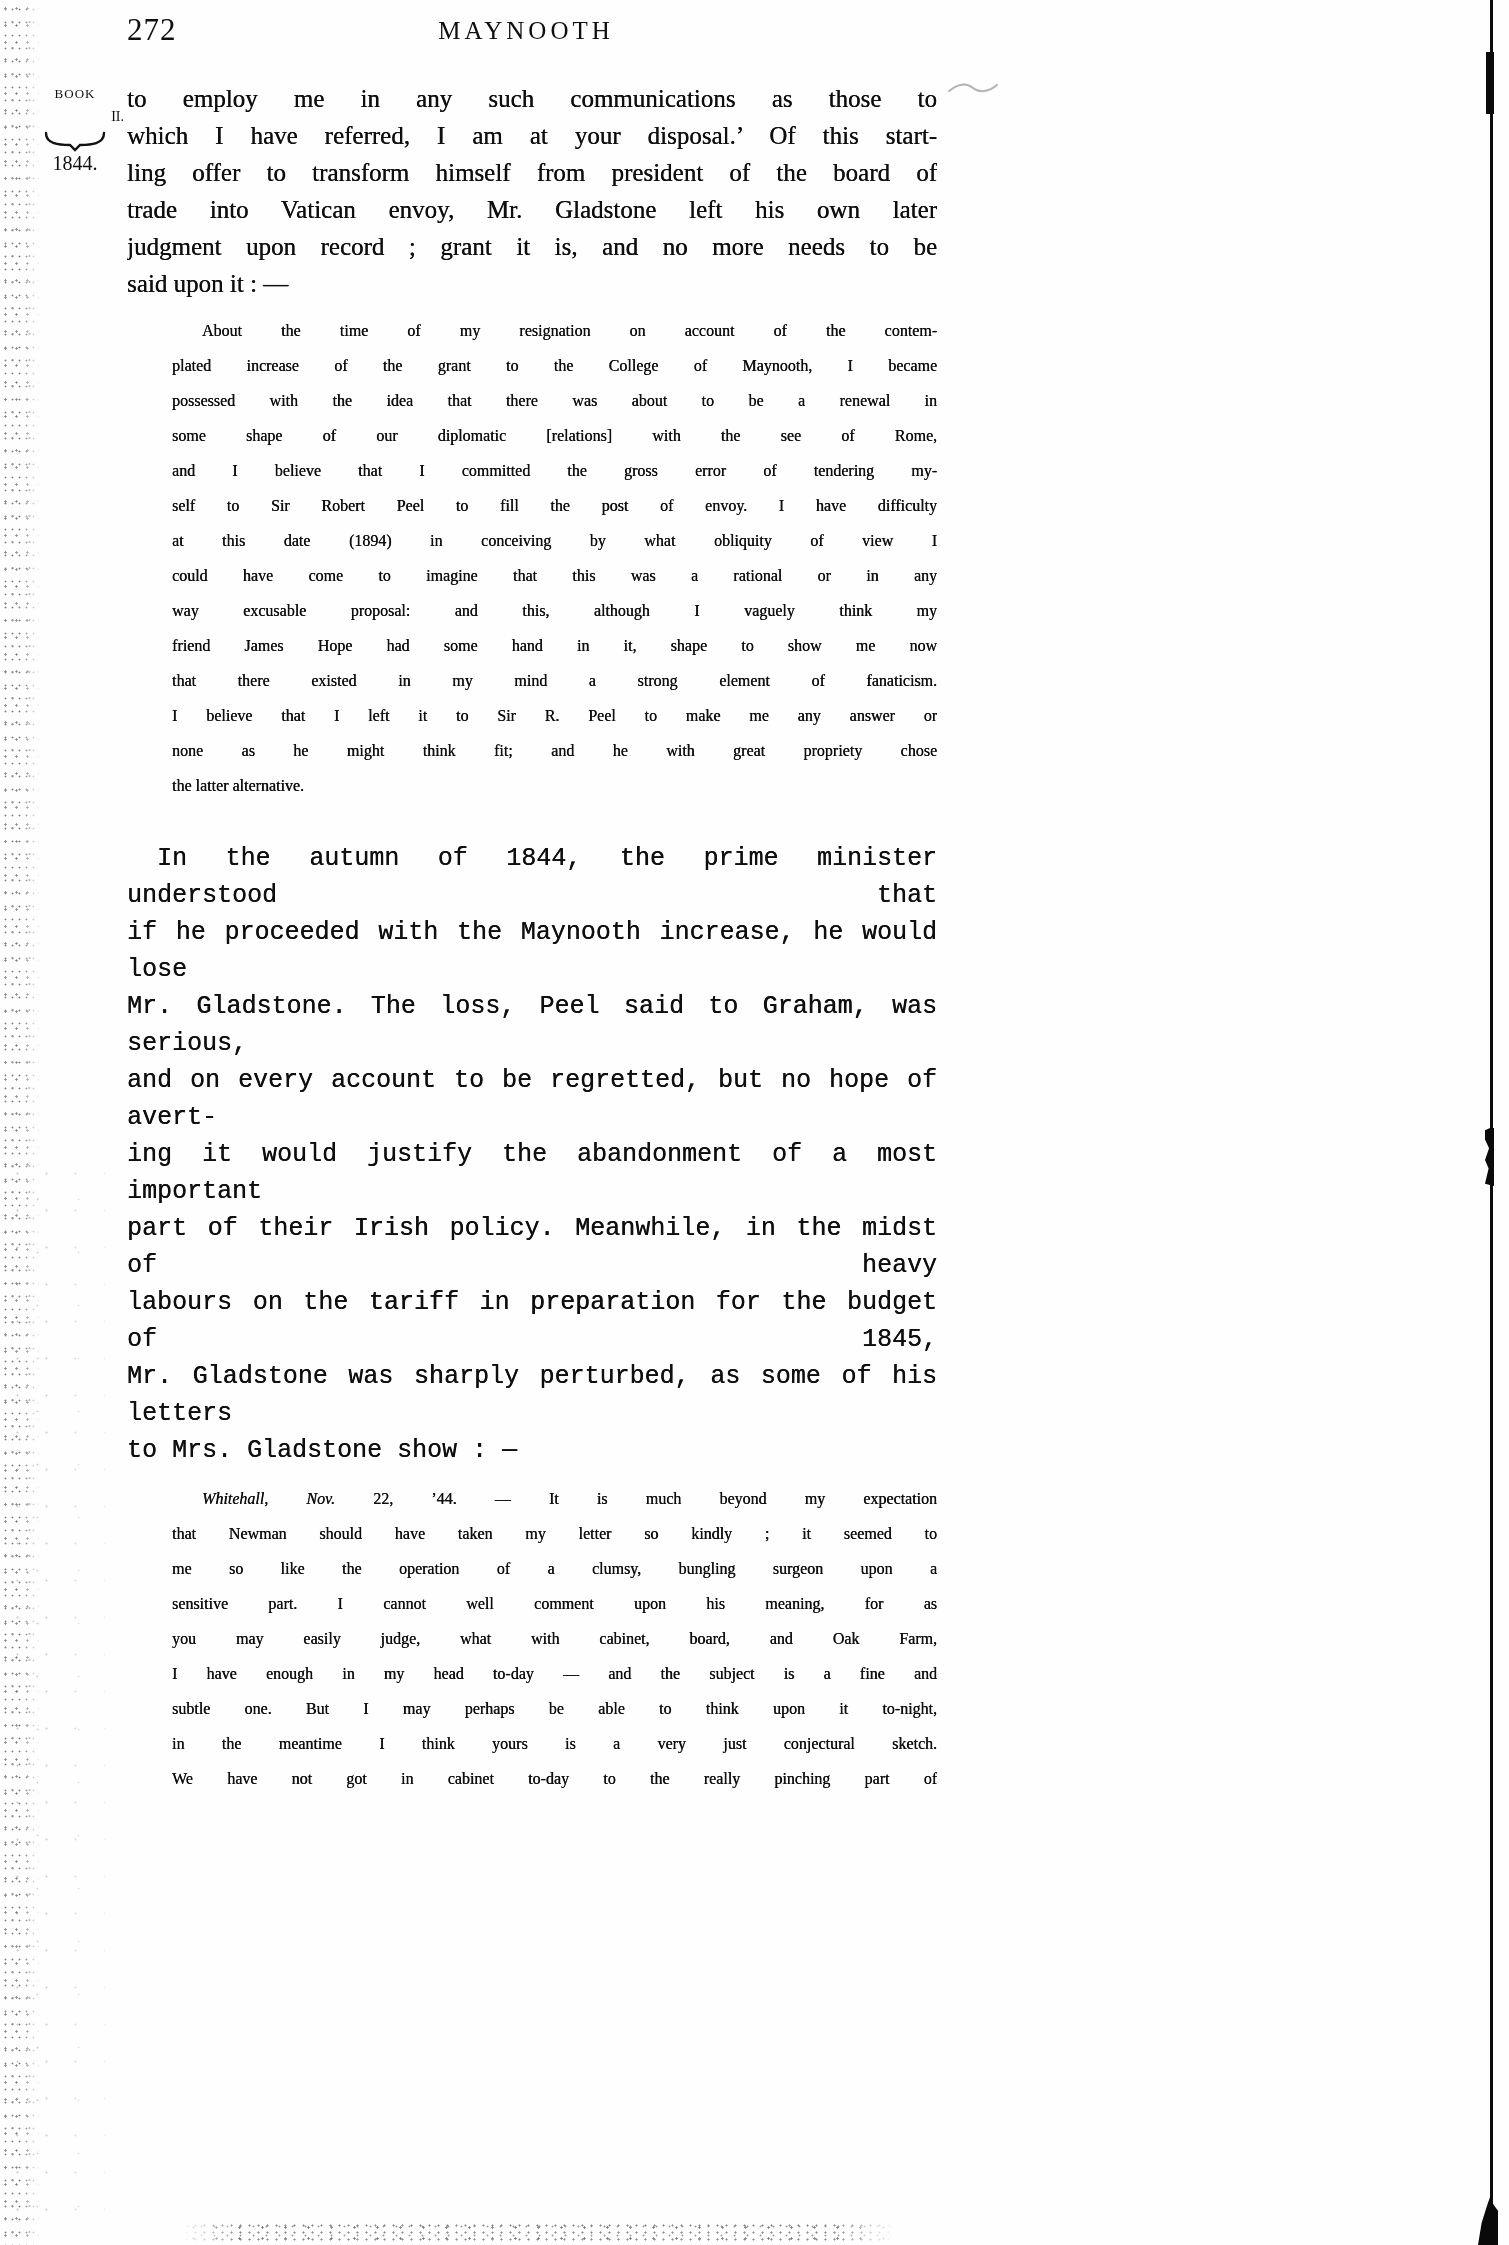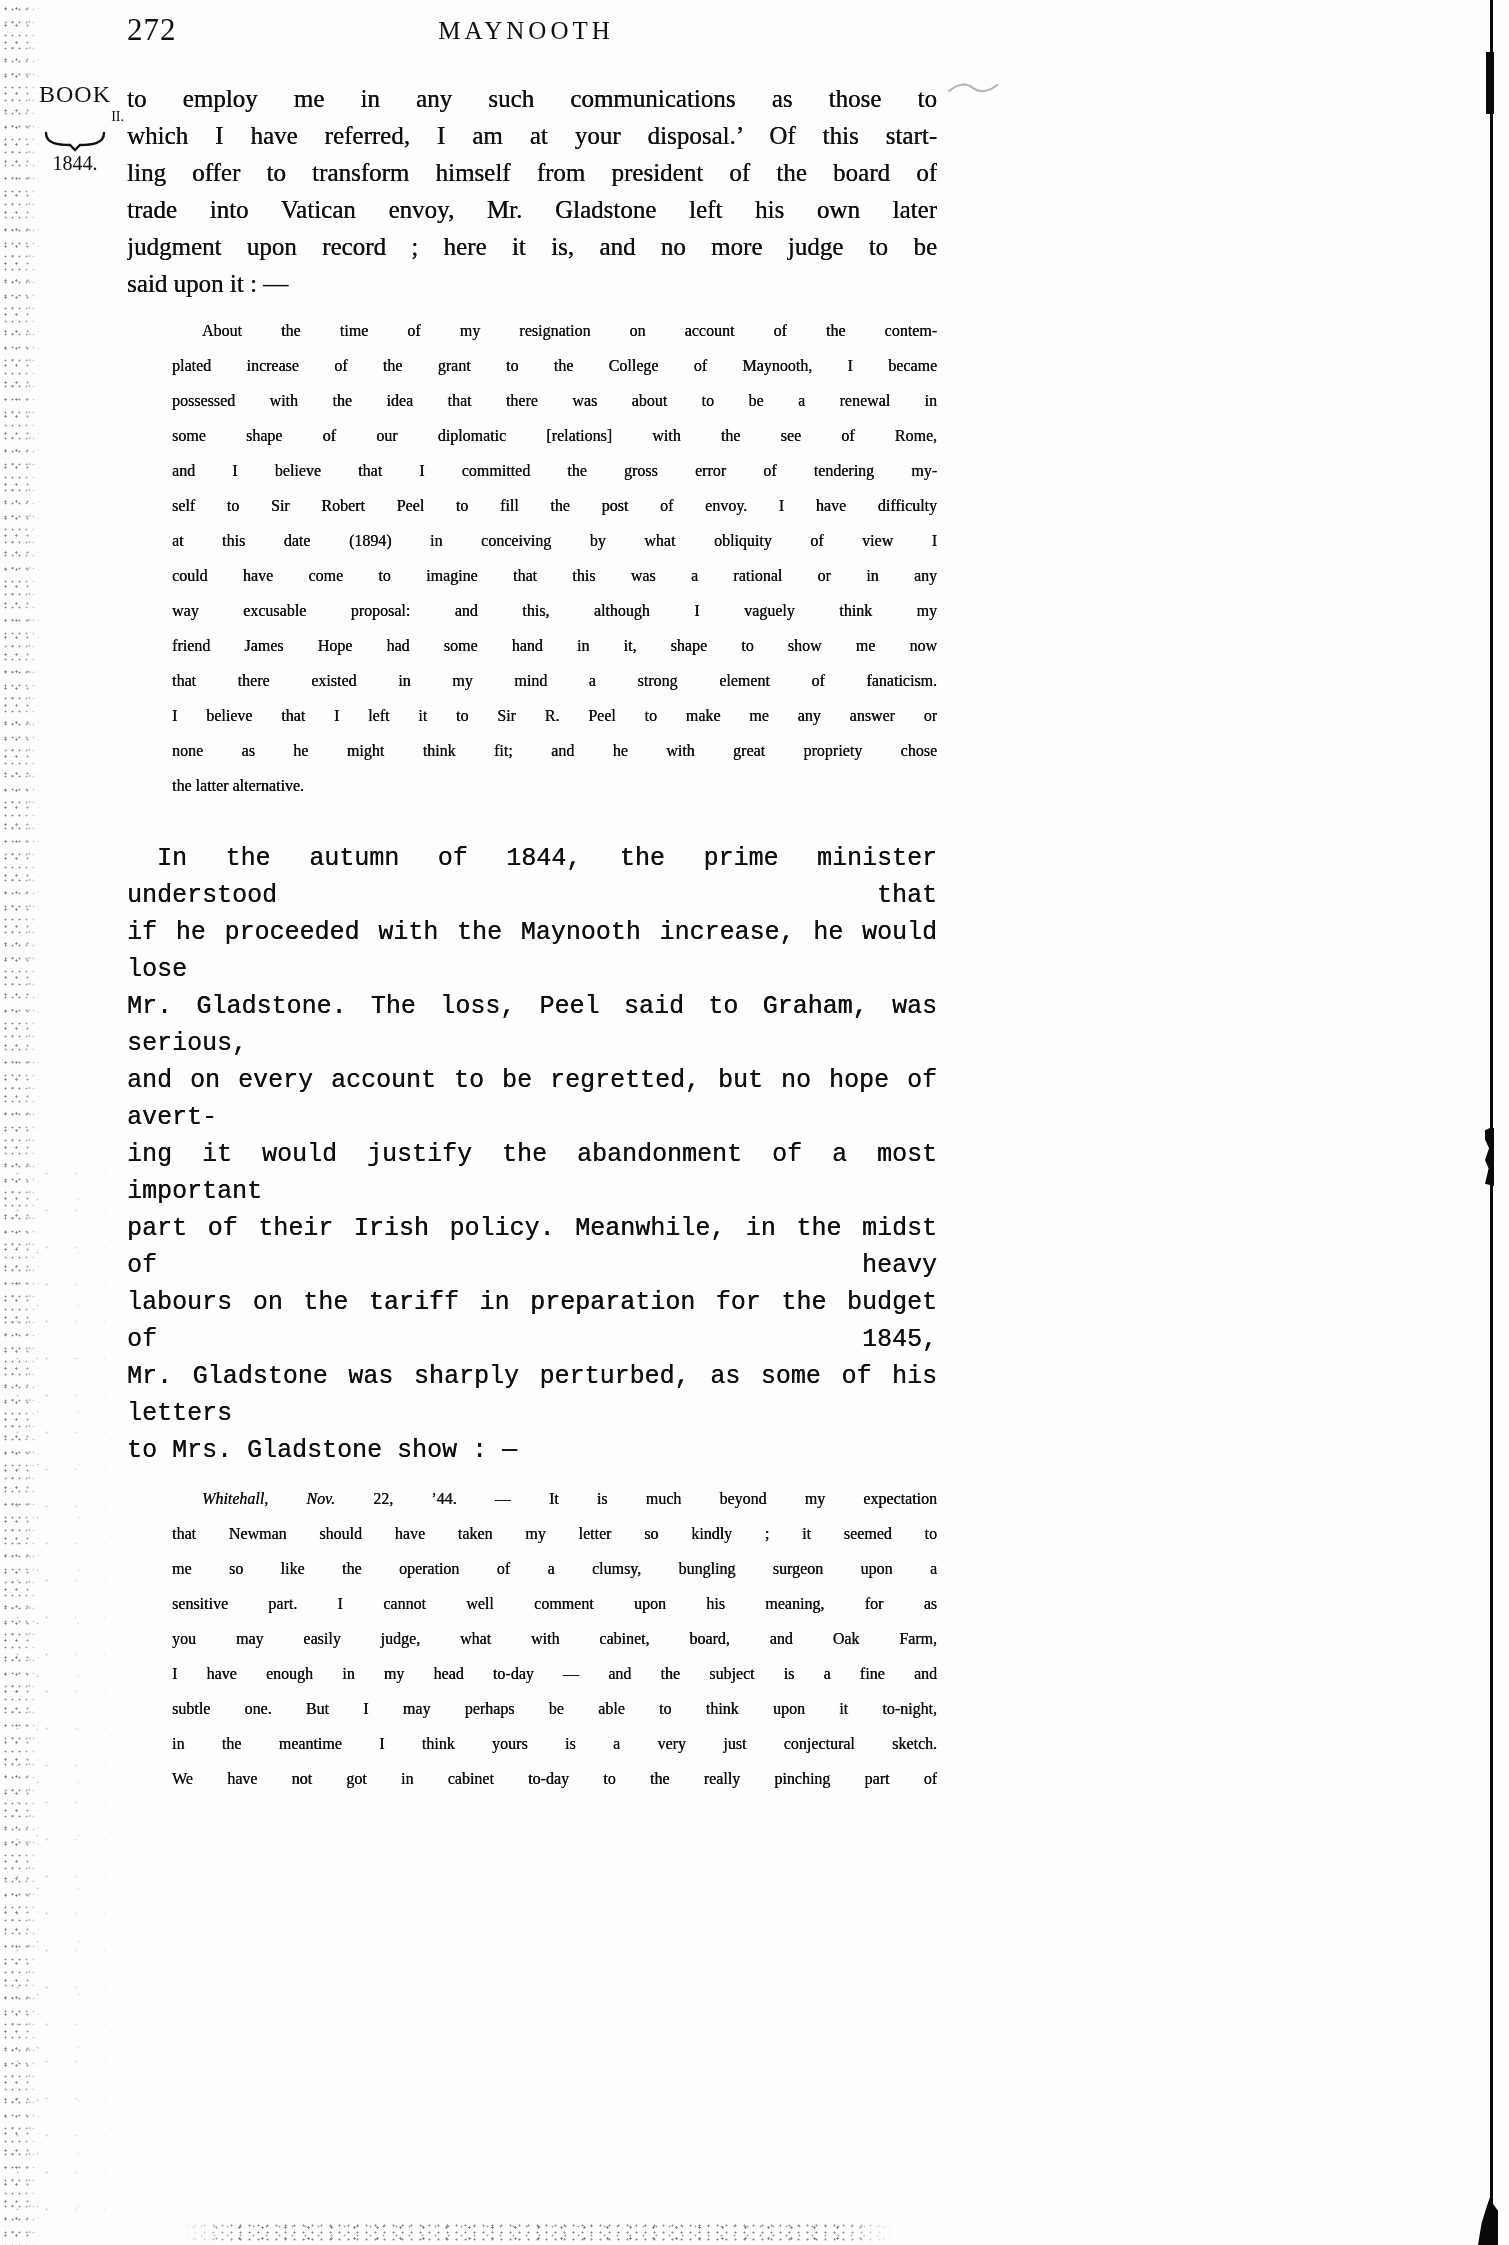--- a/index.html
+++ b/index.html
@@ -47,21 +47,21 @@
   }
   .pencil-mark{position:absolute;left:947px;top:80px;}
 
   
   .page-head{position:absolute;left:127px;top:12px;width:810px;height:46px;}
   .page-num{position:absolute;left:0;top:0;font-size:31px;letter-spacing:1px;}
   .running-head{position:absolute;left:0;right:12px;top:5px;text-align:center;font-size:25px;letter-spacing:4px;}
 
   
   .margin-note{position:absolute;left:26px;top:82px;width:98px;text-align:center;}
-  .book-label{font-size:24px;letter-spacing:1px;line-height:24px;}
+  .book-label{font-size:13px;letter-spacing:1px;line-height:24px;}
   .book-number{font-size:14px;line-height:22px;text-align:right;}
   .brace{display:block;margin:2px auto 0 auto;}
   .year{font-size:20px;}
 
   
   .text-col{position:absolute;left:127px;top:80px;width:810px;
     text-shadow:0.3px 0 0 currentColor;}
   .para.main{font-size:25px;line-height:37px;}
   .para.quote{font-size:16px;line-height:35px;margin-left:45px;}
   .para.m2{margin-top:11px;}
@@ -100,21 +100,21 @@
   </svg>
   <div class="year">1844.</div>
 </div>
 
 <div class="text-col">
   <div class="para main">
       <div class="line">to employ me in any such communications as those to</div>
       <div class="line">which I have referred, I am at your disposal.’  Of this start-</div>
       <div class="line">ling offer to transform himself from president of the board of</div>
       <div class="line">trade into Vatican envoy, Mr. Gladstone left his own later</div>
-      <div class="line">judgment upon record ; here it is, and no more judge to be</div>
+      <div class="line">judgment upon record ; grant it is, and no more needs to be</div>
       <div class="line last">said upon it : —</div>
     </div>
   <div class="para quote m2">
       <div class="line indent">About the time of my resignation on account of the contem-</div>
       <div class="line">plated increase of the grant to the College of Maynooth, I became</div>
       <div class="line">possessed with the idea that there was about to be a renewal in</div>
       <div class="line">some shape of our diplomatic [relations] with the see of Rome,</div>
       <div class="line">and I believe that I committed the gross error of tendering my-</div>
       <div class="line">self to Sir Robert Peel to fill the post of envoy.  I have difficulty</div>
       <div class="line">at this date (1894) in conceiving by what obliquity of view I</div>

